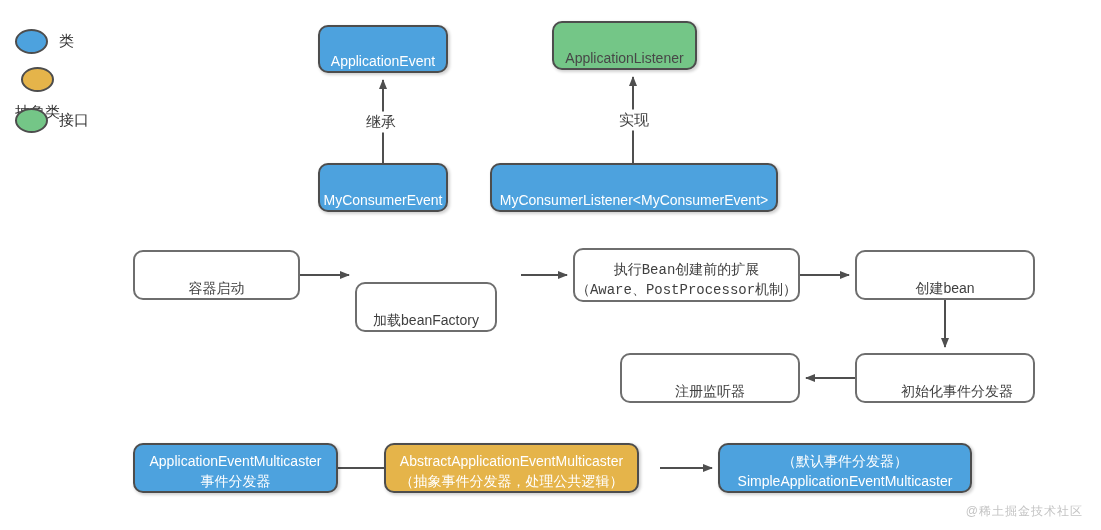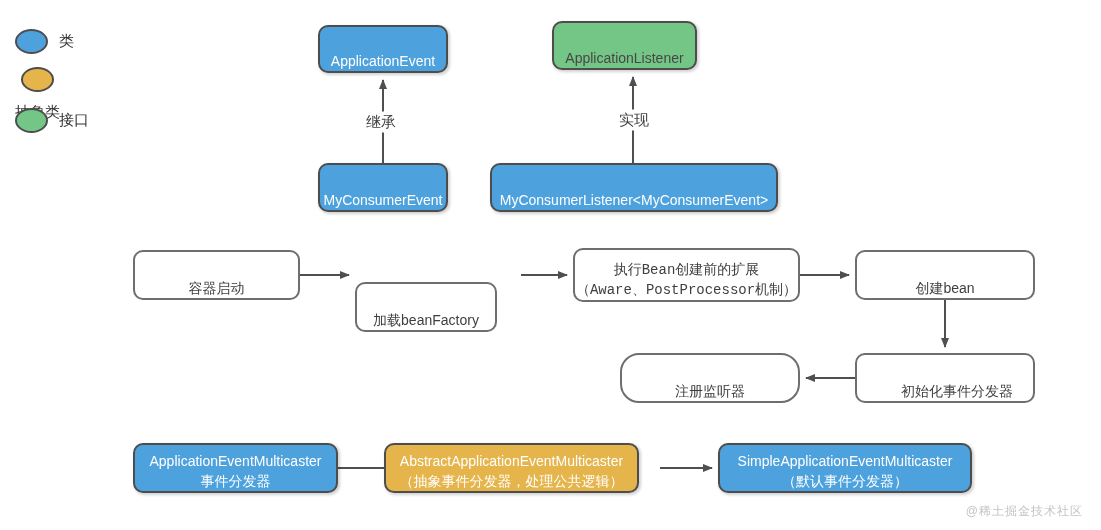--- a/index.html
+++ b/index.html
@@ -155,38 +155,38 @@
 
   <div class="node flow" style="left:573px; top:248px; width:227px; height:54px;font-family:Liberation Mono, monospace;">
     <span>执行Bean创建前的扩展</span>
     <span>（Aware、PostProcessor机制）</span>
   </div>
 
   <div class="node flow" style="left:855px; top:250px; width:180px; height:50px;">
     <span>创建bean</span>
   </div>
 
-  <div class="node flow" style="left:620px; top:353px; width:180px; height:50px;border-radius:19px;">
+  <div class="node flow" style="left:620px; top:353px; width:180px; height:50px;">
     <span>注册监听器</span>
   </div>
 
   <div class="node flow" style="left:855px; top:353px; width:180px; height:50px;padding-left:24px;">
     <span>初始化事件分发器</span>
   </div>
 
   <div class="node" style="left: 133px; top: 443px; width: 205px; height: 50px; background-color: rgb(77, 162, 222);">
     <span>ApplicationEventMulticaster</span>
     <span>事件分发器</span>
   </div>
 
   <div class="node" style="left: 384px; top: 443px; width: 255px; height: 50px; background-color: rgb(229, 180, 74);">
     <span>AbstractApplicationEventMulticaster</span>
     <span>（抽象事件分发器，处理公共逻辑）</span>
   </div>
 
   <div class="node" style="left: 718px; top: 443px; width: 254px; height: 50px; background-color: rgb(77, 162, 222);">
+    <span>（默认事件分发器）</span>
     <span>SimpleApplicationEventMulticaster</span>
-    <span>（默认事件分发器）</span>
   </div>
 
   <div class="watermark" style="color: rgb(196, 196, 196);">@稀土掘金技术社区</div>
 
 </div>
 
 </body></html>

